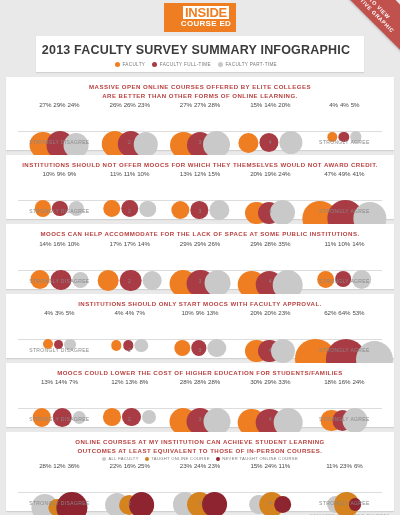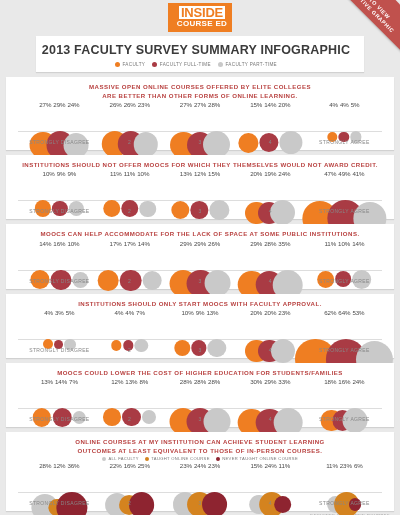--- a/index.html
+++ b/index.html
@@ -7,21 +7,21 @@
     width:400px;height:515px;
     background:#e9e9e9;
     font-family:"Liberation Sans", sans-serif;
     overflow:hidden;position:relative;
   }
   .page{width:400px;height:515px;position:relative;box-sizing:border-box;padding:0 6px;}
 
   
   .logo-wrap{display:flex;justify-content:center;padding-top:3px;}
   .logo{
-    background:#ef7e22;padding:2px 4px 3px 8px;border:1px solid #ef7e22;
+    background:#ef7e22;padding:2px 4px 3px 16px;border:1px solid #ef7e22;
     display:flex;flex-direction:column;align-items:center;line-height:1;
   }
   .logo-line1{
     display:inline-block;background:#fff;color:#ef7e22;font-size:13px;
     font-weight:bold;letter-spacing:-.2px;padding:0 2px;
   }
   .logo-line2{color:#fff;font-size:8px;font-weight:bold;letter-spacing:.3px;margin-top:1px;}
 
   .title-card{
     background:#fff;margin:4px 30px 0 30px;padding:7px 12px 5px 4px;text-align:center;

